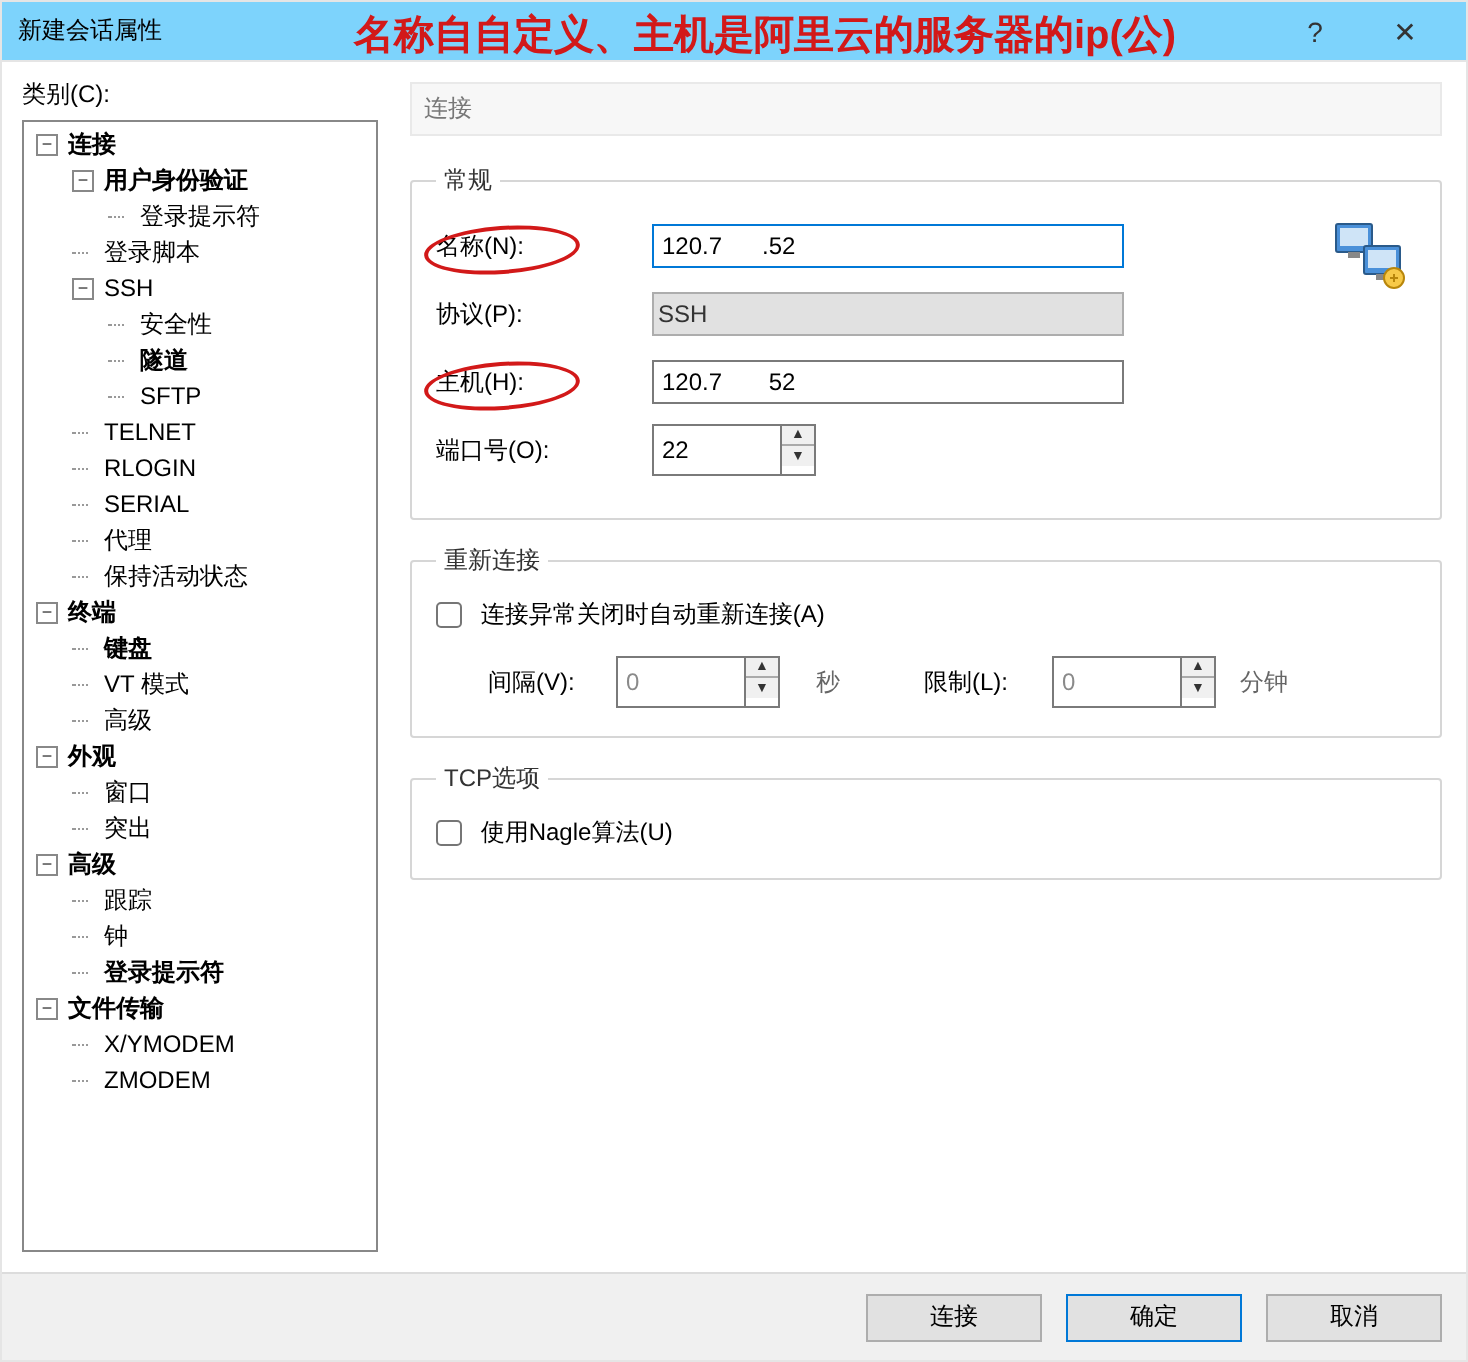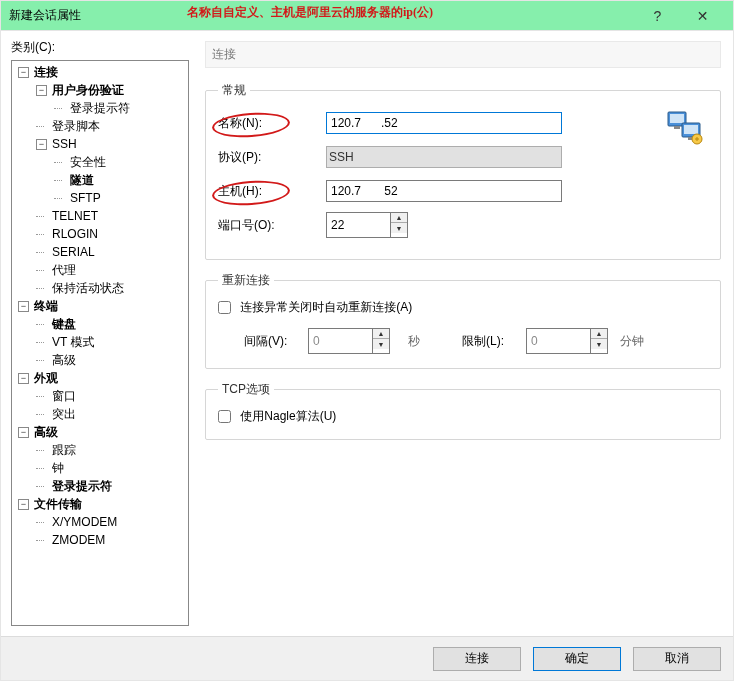--- a/index.html
+++ b/index.html
@@ -1,21 +1,21 @@
 <!DOCTYPE html>
 <html><head>
   <meta charset="utf-8">
   <style>
     * { box-sizing: border-box; font-family: "Microsoft YaHei", "Segoe UI", Tahoma, sans-serif; }
     body { margin: 0; padding: 0; background: #fff; width: 734px; height: 681px; overflow: hidden; font-size: 12px; }
 
     
-    .titlebar { display: flex; align-items: center; height: 30px; padding: 0 8px; background: #86efac; border: 1px solid #e5e5e5; border-bottom: none; position: relative; }
+    .titlebar { display: flex; align-items: center; height: 30px; padding: 0 8px; background: #7dd3fc; border: 1px solid #e5e5e5; border-bottom: none; position: relative; }
     .titlebar .title { color: #000; }
-    .titlebar .annotation { position: absolute; left: 186px; top: 3px; color: #d21919; font-size: 12px; font-weight: bold; font-family: Liberation Serif, serif; }
+    .titlebar .annotation { position: absolute; left: 176px; top: 3px; color: #d21919; font-size: 20px; font-weight: bold; }
     .titlebar .help { margin-left: auto; width: 45px; text-align: center; color: #333; font-size: 14px; }
     .titlebar .close { width: 45px; text-align: center; color: #333; font-size: 14px; }
 
     
     .dialog { border: 1px solid #e5e5e5; height: 651px; display: flex; flex-direction: column; }
 
     .content { display: flex; flex: 1; }
 
     
     .left-panel { width: 198px; padding: 8px 10px 10px 10px; display: flex; flex-direction: column; }

